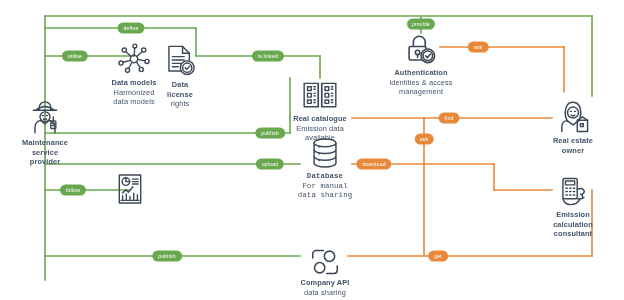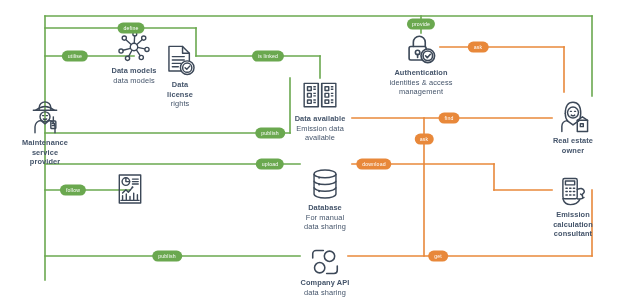--- a/index.html
+++ b/index.html
@@ -127,41 +127,42 @@
         <rect x="31" y="30" width="6" height="9" rx="1"></rect>
         <path d="M34 30 v-5"></path>
         <path d="M32.5 33 h3 M32.5 35.5 h3"></path>
       </svg>
     </span>
     <span class="ttl">Maintenance</span>
     <span class="ttl">service</span>
     <span class="ttl">provider</span>
   </div>
 
-  <div class="node" style="left:134px; top:30px;">
+  <div class="node" style="left:134px; top:42px;">
     <span class="glyph">
       <svg width="40" height="34" viewBox="0 0 48 42" fill="none" stroke="#3c4858" stroke-width="1.7" stroke-linecap="round">
         <circle cx="24" cy="21" r="4.6"></circle>
         <circle cx="12" cy="10" r="2.6"></circle>
         <circle cx="36" cy="10" r="2.6"></circle>
         <circle cx="8" cy="26" r="2.6"></circle>
         <circle cx="40" cy="24" r="2.6"></circle>
         <circle cx="16" cy="35" r="2.6"></circle>
         <circle cx="33" cy="34" r="2.6"></circle>
         <circle cx="25" cy="5" r="2.4"></circle>
         <path d="M20.5 18 L14 12"></path>
         <path d="M27.5 18 L34 12"></path>
         <path d="M19.6 22.6 L10.6 25"></path>
         <path d="M28.5 21.4 L37.4 23.4"></path>
         <path d="M21.5 25 L17.4 32.6"></path>
         <path d="M27 24.6 L31.6 31.8"></path>
         <path d="M24.3 16.4 L24.8 7.4"></path>
       </svg>
     </span>
     <span class="ttl">Data models</span>
+    <span class="sub">Harmonized</span>
     <span class="sub">data models</span>
   </div>
 
   <div class="node" style="left:180px; top:42px;">
     <span class="glyph">
       <svg width="34" height="36" viewBox="0 0 40 42" fill="none" stroke="#3c4858" stroke-width="1.7" stroke-linecap="round" stroke-linejoin="round">
         <path d="M7 5 h16 l8 8 v21 h-24 z"></path>
         <path d="M23 5 v8 h8"></path>
         <path d="M11 17 h14 M11 21 h14 M11 25 h10 M11 29 h7"></path>
         <circle cx="28.5" cy="30" r="8" fill="#fff"></circle>
@@ -183,26 +184,26 @@
         <rect x="9" y="10" width="4.5" height="4.5"></rect>
         <rect x="9" y="18" width="4.5" height="4.5"></rect>
         <rect x="9" y="26" width="4.5" height="4"></rect>
         <path d="M16 10 h3 M16 13 h3 M16 18 h3 M16 21 h3 M16 26 h3 M16 29 h3"></path>
         <rect x="30" y="10" width="4.5" height="4.5"></rect>
         <rect x="30" y="18" width="4.5" height="4.5"></rect>
         <rect x="30" y="26" width="4.5" height="4"></rect>
         <path d="M37 10 h3 M37 13 h3 M37 18 h3 M37 21 h3 M37 26 h3 M37 29 h3"></path>
       </svg>
     </span>
-    <span class="ttl">Data available</span>
+    <span class="ttl">Real catalogue</span>
     <span class="sub">Emission data</span>
     <span class="sub">available</span>
   </div>
 
-  <div class="node" style="left:325px; top:167px;">
+  <div class="node" style="left:325px; top:136px;font-family:Liberation Mono, monospace;">
     <span class="glyph">
       <svg width="32" height="34" viewBox="0 0 38 40" fill="none" stroke="#3c4858" stroke-width="1.7">
         <ellipse cx="19" cy="8" rx="13" ry="4.6"></ellipse>
         <path d="M6 8 v24 a13 4.6 0 0 0 26 0 v-24"></path>
         <path d="M6 16 a13 4.6 0 0 0 26 0"></path>
         <path d="M6 24 a13 4.6 0 0 0 26 0"></path>
         <circle cx="12" cy="12.6" r="1.1" fill="#3c4858" stroke="none"></circle>
         <circle cx="12" cy="20.6" r="1.1" fill="#3c4858" stroke="none"></circle>
         <circle cx="12" cy="28.6" r="1.1" fill="#3c4858" stroke="none"></circle>
       </svg>

